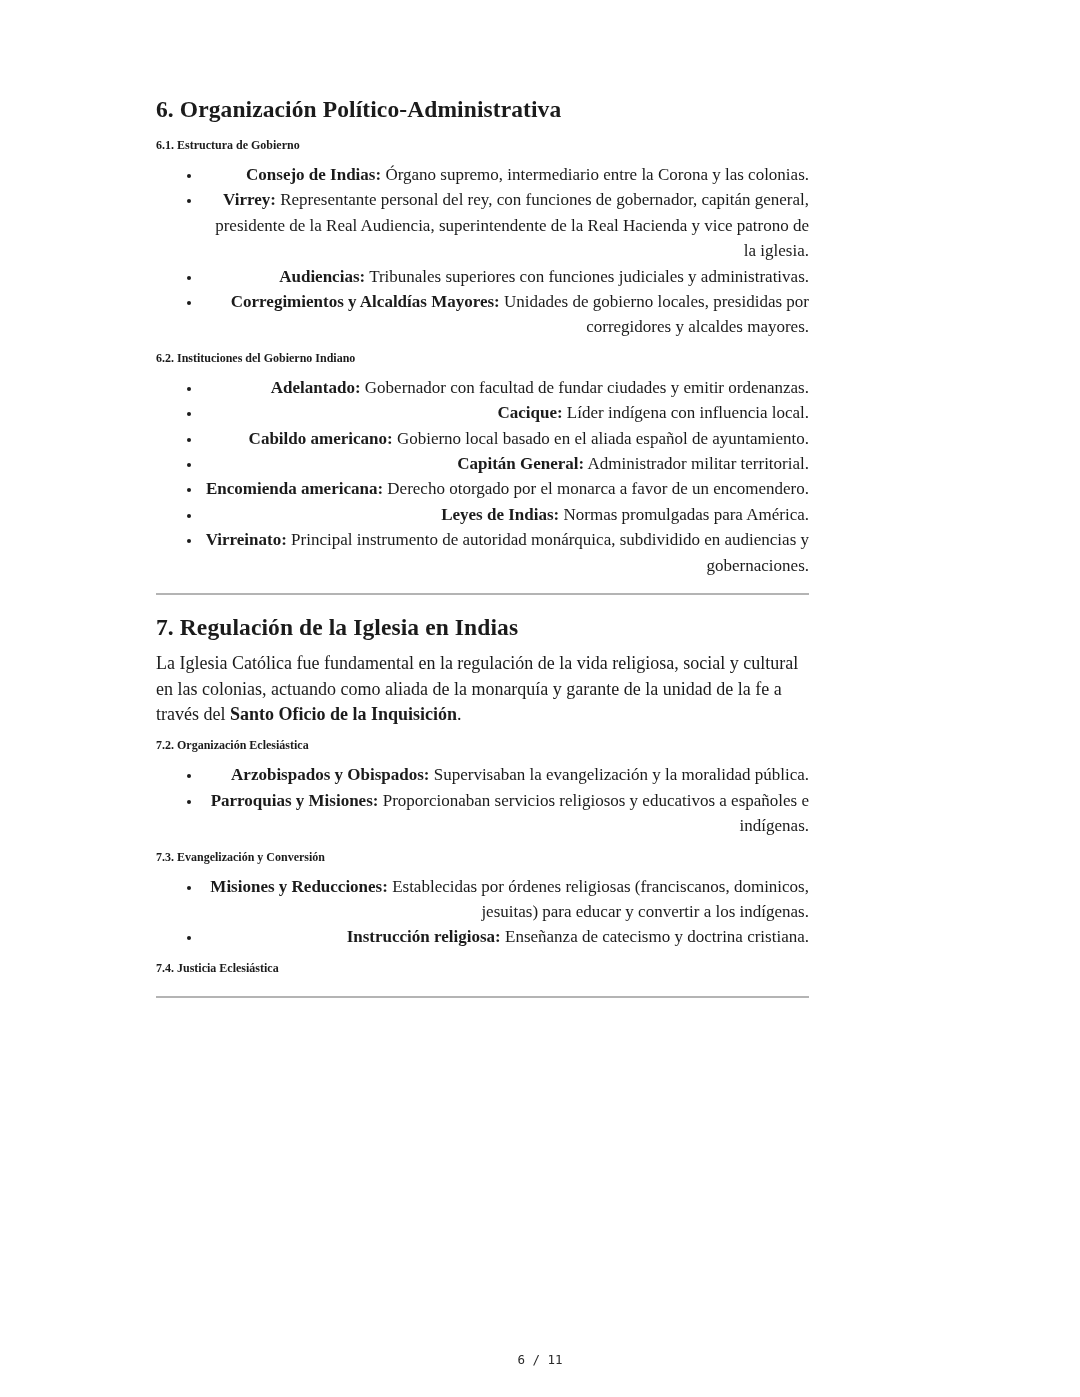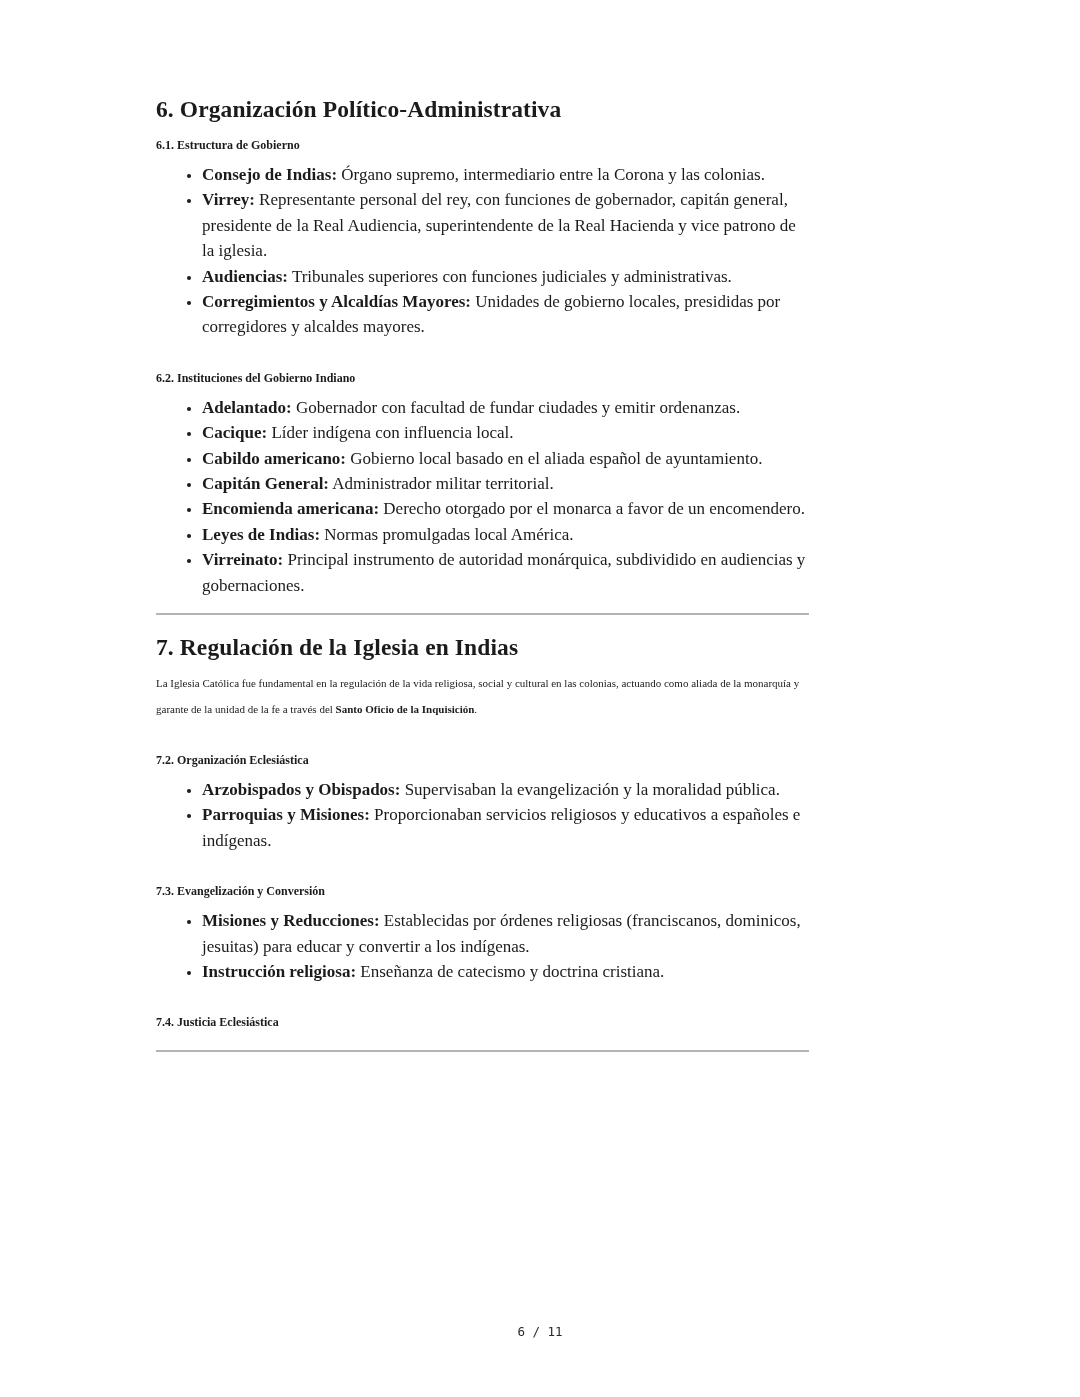--- a/index.html
+++ b/index.html
@@ -22,42 +22,43 @@
     padding: 95px 156px 0 156px;
     width: 965px;
   }
   h2.section-title {
     font-size: 23.5px;
     line-height: 29px;
     font-weight: 700;
     margin: 0;
     letter-spacing: 0.1px;
   }
-  .subsection { margin-top: 26px; }
+  .subsection { margin-top: 6px; }
   .section-title + .subsection { margin-top: 9px; }
   h3.subsection-title {
     font-size: 12px;
     line-height: 25px;
     font-weight: 700;
     margin: 0;
   }
   ul.bullet-list {
     margin: 4px 0 0 0;
     padding: 0 0 0 46px;
     list-style: disc;
+    text-align: right;
   }
   ul.bullet-list li {
     font-size: 17px;
     line-height: 25.4px;
     margin: 0;
     padding: 0;
   }
   ul.bullet-list li::marker { font-size: 15px; }
   p.body-paragraph {
-    font-size: 11px;
+    font-size: 18px;
     line-height: 25.4px;
     margin: 4px 0 0 0;
   }
   strong.term { font-weight: 700; }
   hr.section-divider {
     border: none;
     height: 2px;
     background: var(--divider);
     margin: 15px 0 18px 0;
     width: 100%;
@@ -65,21 +66,21 @@
   hr.end-divider {
     border: none;
     height: 2px;
     background: var(--divider);
     margin: 15px 0 0 0;
     width: 100%;
   }
   .footer {
     position: absolute;
     left: 0;
-    top: 1324px;
+    top: 1352px;
     width: 1080px;
     text-align: center;
     font-family: "DejaVu Sans Mono", "Liberation Mono", monospace;
     font-size: 12.5px;
     color: var(--footer-text);
   }
 </style>
 </head>
 <body>
 
@@ -99,21 +100,21 @@
     </div>
 
     <div class="subsection">
       <h3 class="subsection-title">6.2. Instituciones del Gobierno Indiano</h3>
       <ul class="bullet-list">
         <li><strong class="term">Adelantado:</strong> <span>Gobernador con facultad de fundar ciudades y emitir ordenanzas.</span></li>
         <li><strong class="term">Cacique:</strong> <span>Líder indígena con influencia local.</span></li>
         <li><strong class="term">Cabildo americano:</strong> <span>Gobierno local basado en el aliada español de ayuntamiento.</span></li>
         <li><strong class="term">Capitán General:</strong> <span>Administrador militar territorial.</span></li>
         <li><strong class="term">Encomienda americana:</strong> <span>Derecho otorgado por el monarca a favor de un encomendero.</span></li>
-        <li><strong class="term">Leyes de Indias:</strong> <span>Normas promulgadas local América.</span></li>
+        <li><strong class="term">Leyes de Indias:</strong> <span>Normas promulgadas para América.</span></li>
         <li><strong class="term">Virreinato:</strong> <span>Principal instrumento de autoridad monárquica, subdividido en audiencias y gobernaciones.</span></li>
       </ul>
     </div>
   </section>
 
   <hr class="section-divider">
 
   <section>
     <h2 class="section-title">7. Regulación de la Iglesia en Indias</h2>
 

